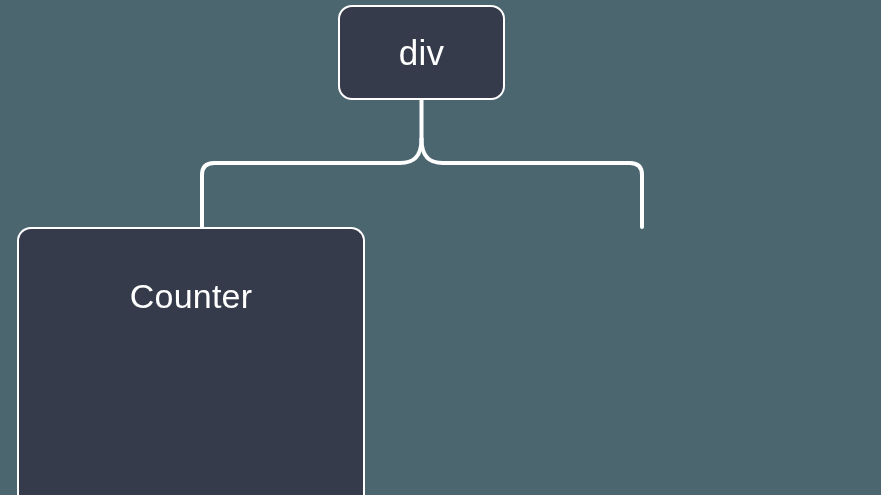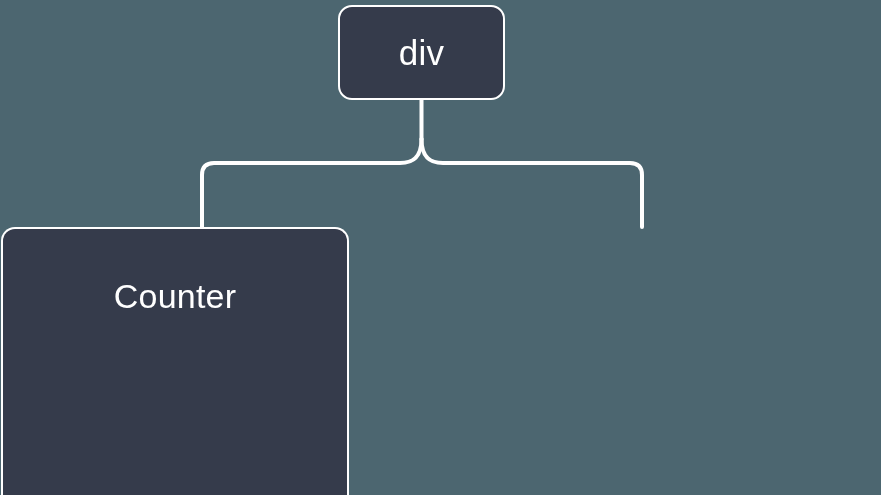--- a/index.html
+++ b/index.html
@@ -54,20 +54,21 @@
     font-weight: 400;
     letter-spacing: 0.2px;
   }
 
   .node-child {
     top: 227px;
     height: 268px;
     border-bottom-left-radius: 0;
     border-bottom-right-radius: 0;
     border-bottom: none;
+    margin-left: 16px;
   }
   .node-left  { left: 1px;   width: 348px; }
   .node-right { left: 478px; width: 380px; }
 
   .child-title {
     position: absolute;
     left: 0;
     right: 0;
     top: 48px;
     text-align: center;

